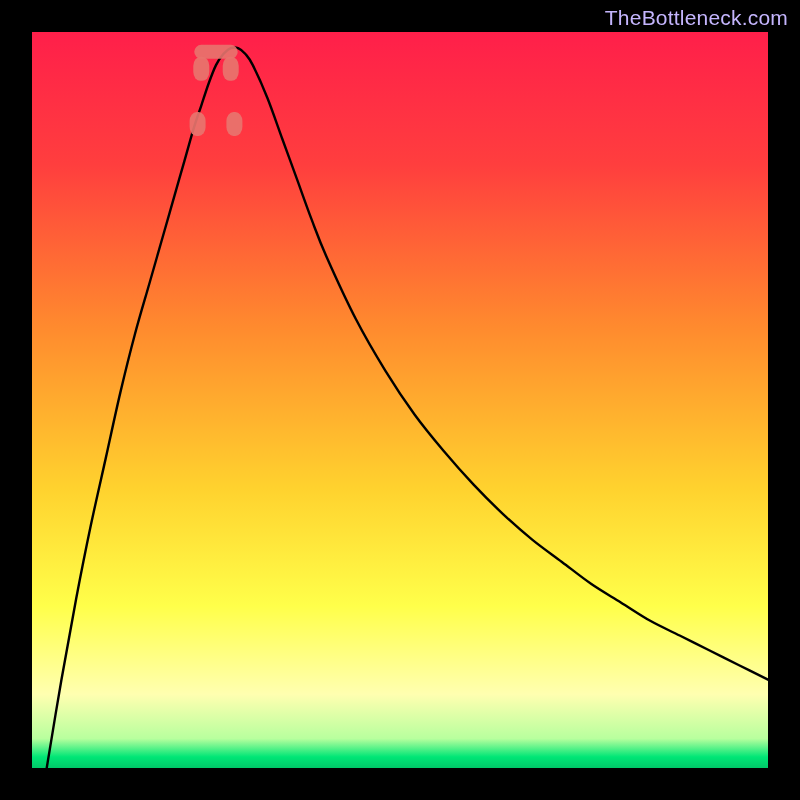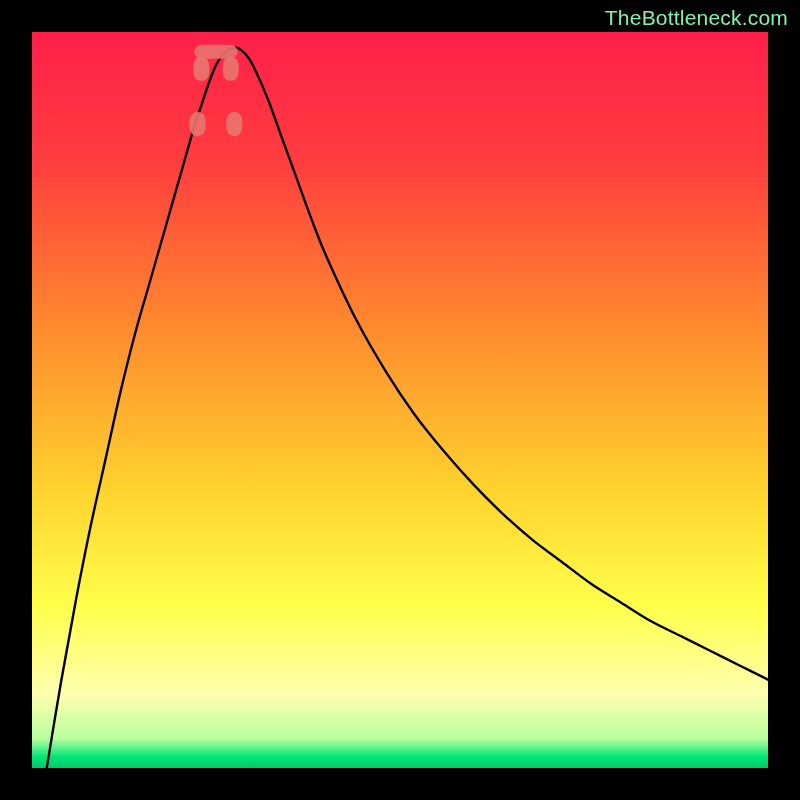--- a/index.html
+++ b/index.html
@@ -32,21 +32,21 @@
   .curve-svg {
     position: absolute;
     inset: 0;
     width: 100%;
     height: 100%;
   }
   .watermark {
     position: absolute;
     top: 6px;
     right: 12px;
-    color: #86efac;
+    color: #c4b5fd;
     font-size: 21px;
     font-weight: 500;
     letter-spacing: 0.2px;
     user-select: none;
   }
 </style>
 </head>
 <body>
 
 <div class="frame">

